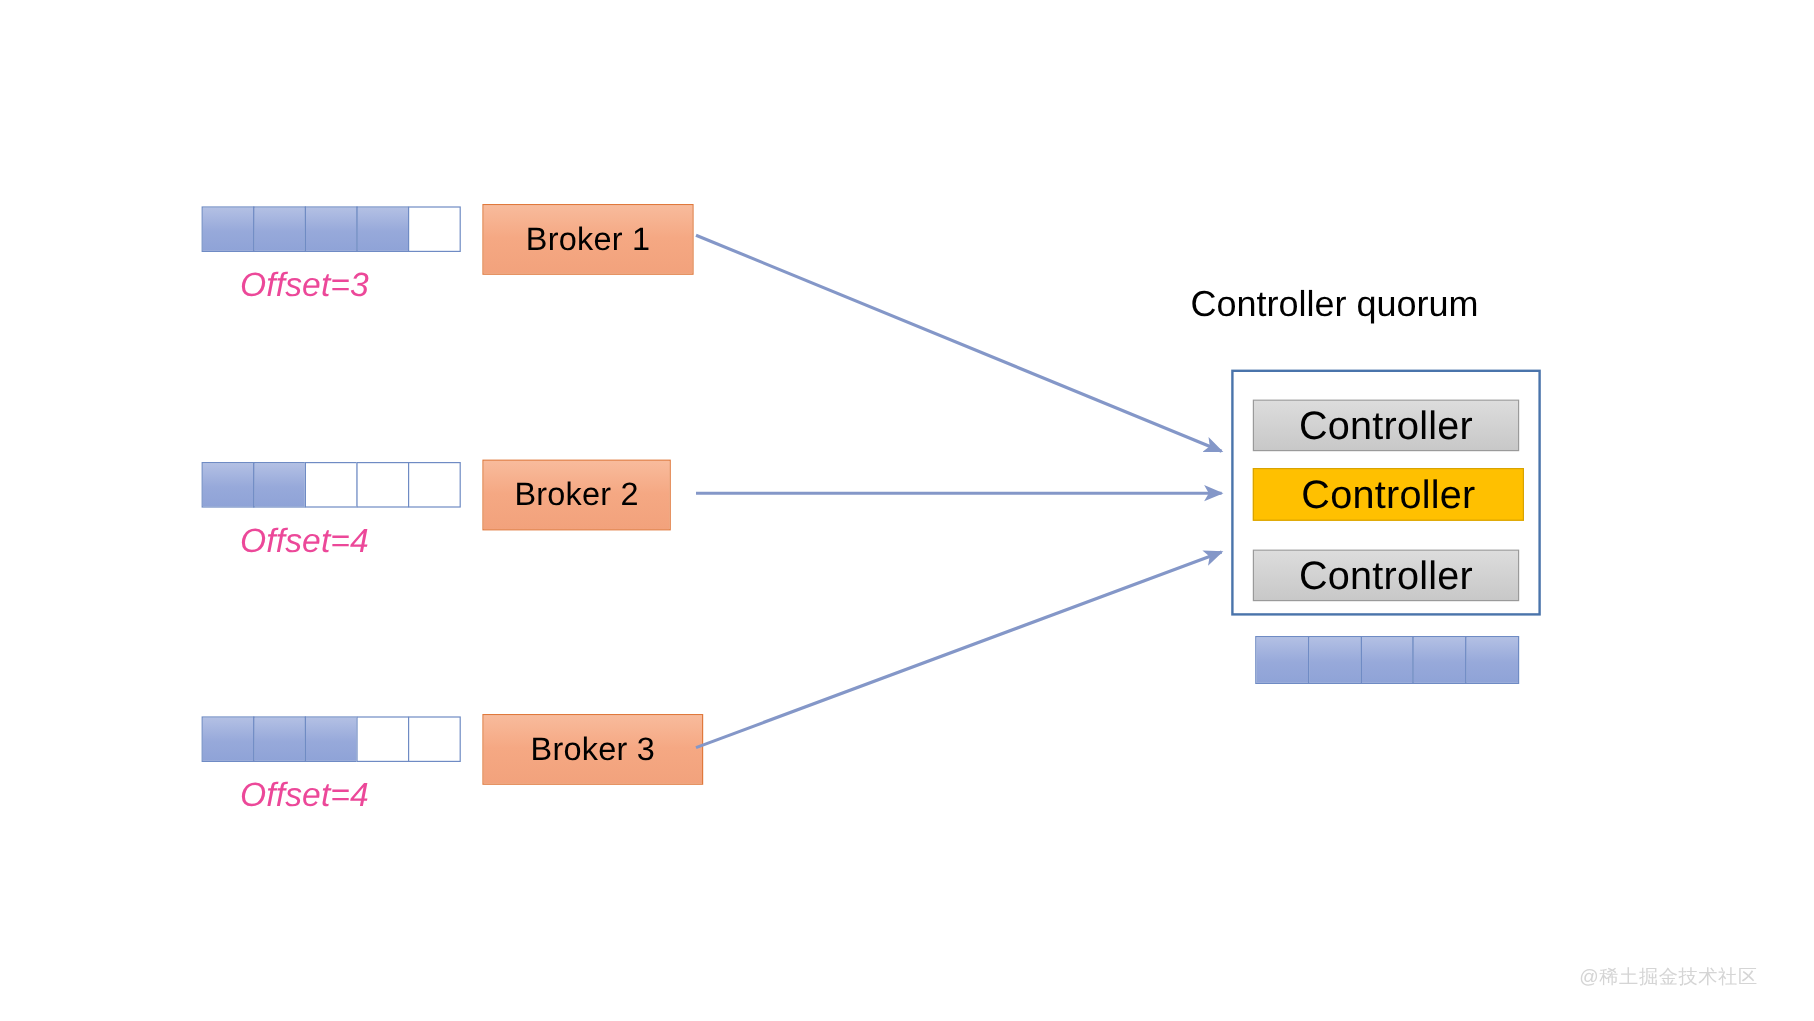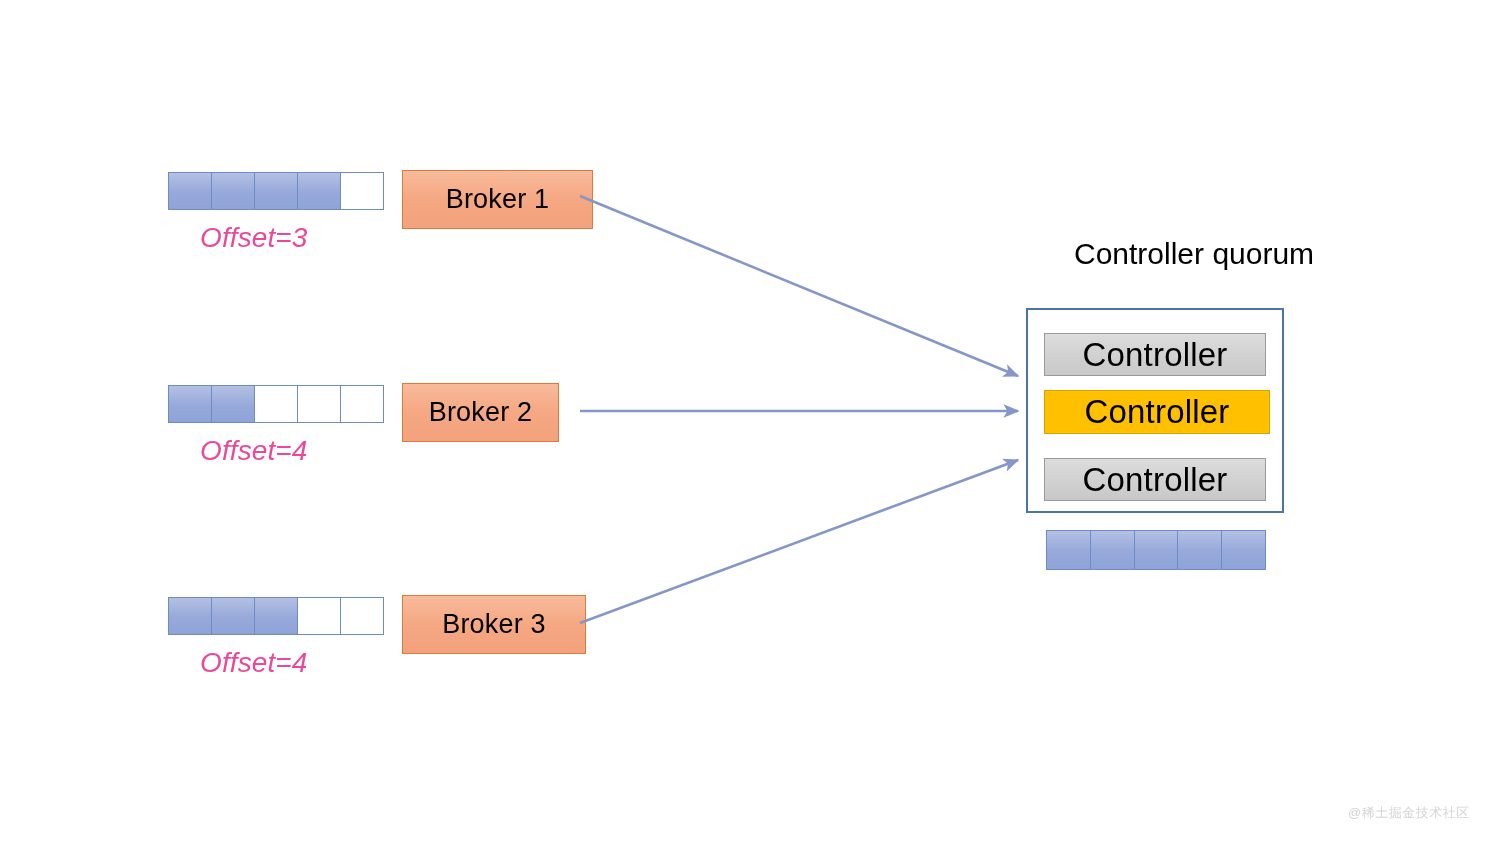--- a/index.html
+++ b/index.html
@@ -104,40 +104,39 @@
     top: 0;
     width: 1512px;
     height: 851px;
     pointer-events: none;
   }
 
   
   .watermark {
     position: absolute;
     color: #d5d5d5;
-    font-size: 13px;
+    font-size: 16px;
     white-space: nowrap;
     letter-spacing: 0.5px;
-    margin-left: 32px;
   }
 </style>
 </head>
 <body>
 
 <div id="canvas">
 
   <div class="log-bar" style="left:168px; top:172px; width:216px; height:38px;">
     <div class="log-cell filled"></div>
     <div class="log-cell filled"></div>
     <div class="log-cell filled"></div>
     <div class="log-cell filled"></div>
     <div class="log-cell"></div>
   </div>
   <div class="offset-label" style="left:200px; top:224px;">Offset=3</div>
-  <div class="broker-box" style="left:402px; top:170px; width:191px; height:59px;">
+  <div class="broker-box" style="left:402px; top:170px; width:176px; height:59px;">
     <span>Broker 1</span>
   </div>
 
   <div class="log-bar" style="left:168px; top:385px; width:216px; height:38px;">
     <div class="log-cell filled"></div>
     <div class="log-cell filled"></div>
     <div class="log-cell"></div>
     <div class="log-cell"></div>
     <div class="log-cell"></div>
   </div>
@@ -151,21 +150,21 @@
     <div class="log-cell filled"></div>
     <div class="log-cell filled"></div>
     <div class="log-cell"></div>
     <div class="log-cell"></div>
   </div>
   <div class="offset-label" style="left:200px; top:649px;">Offset=4</div>
   <div class="broker-box" style="left:402px; top:595px; width:184px; height:59px;">
     <span>Broker 3</span>
   </div>
 
-  <div class="quorum-title" style="left:1074px; top:239px;">Controller quorum</div>
+  <div class="quorum-title" style="left:992px; top:239px;">Controller quorum</div>
 
   <div class="quorum-box" style="left:1026px; top:308px; width:258px; height:205px;"></div>
 
   <div class="controller-chip inactive" style="left:1044px; top:333px; width:222px; height:43px;">
     <span>Controller</span>
   </div>
 
   <div class="controller-chip active" style="left:1044px; top:390px; width:226px; height:44px;">
     <span>Controller</span>
   </div>

